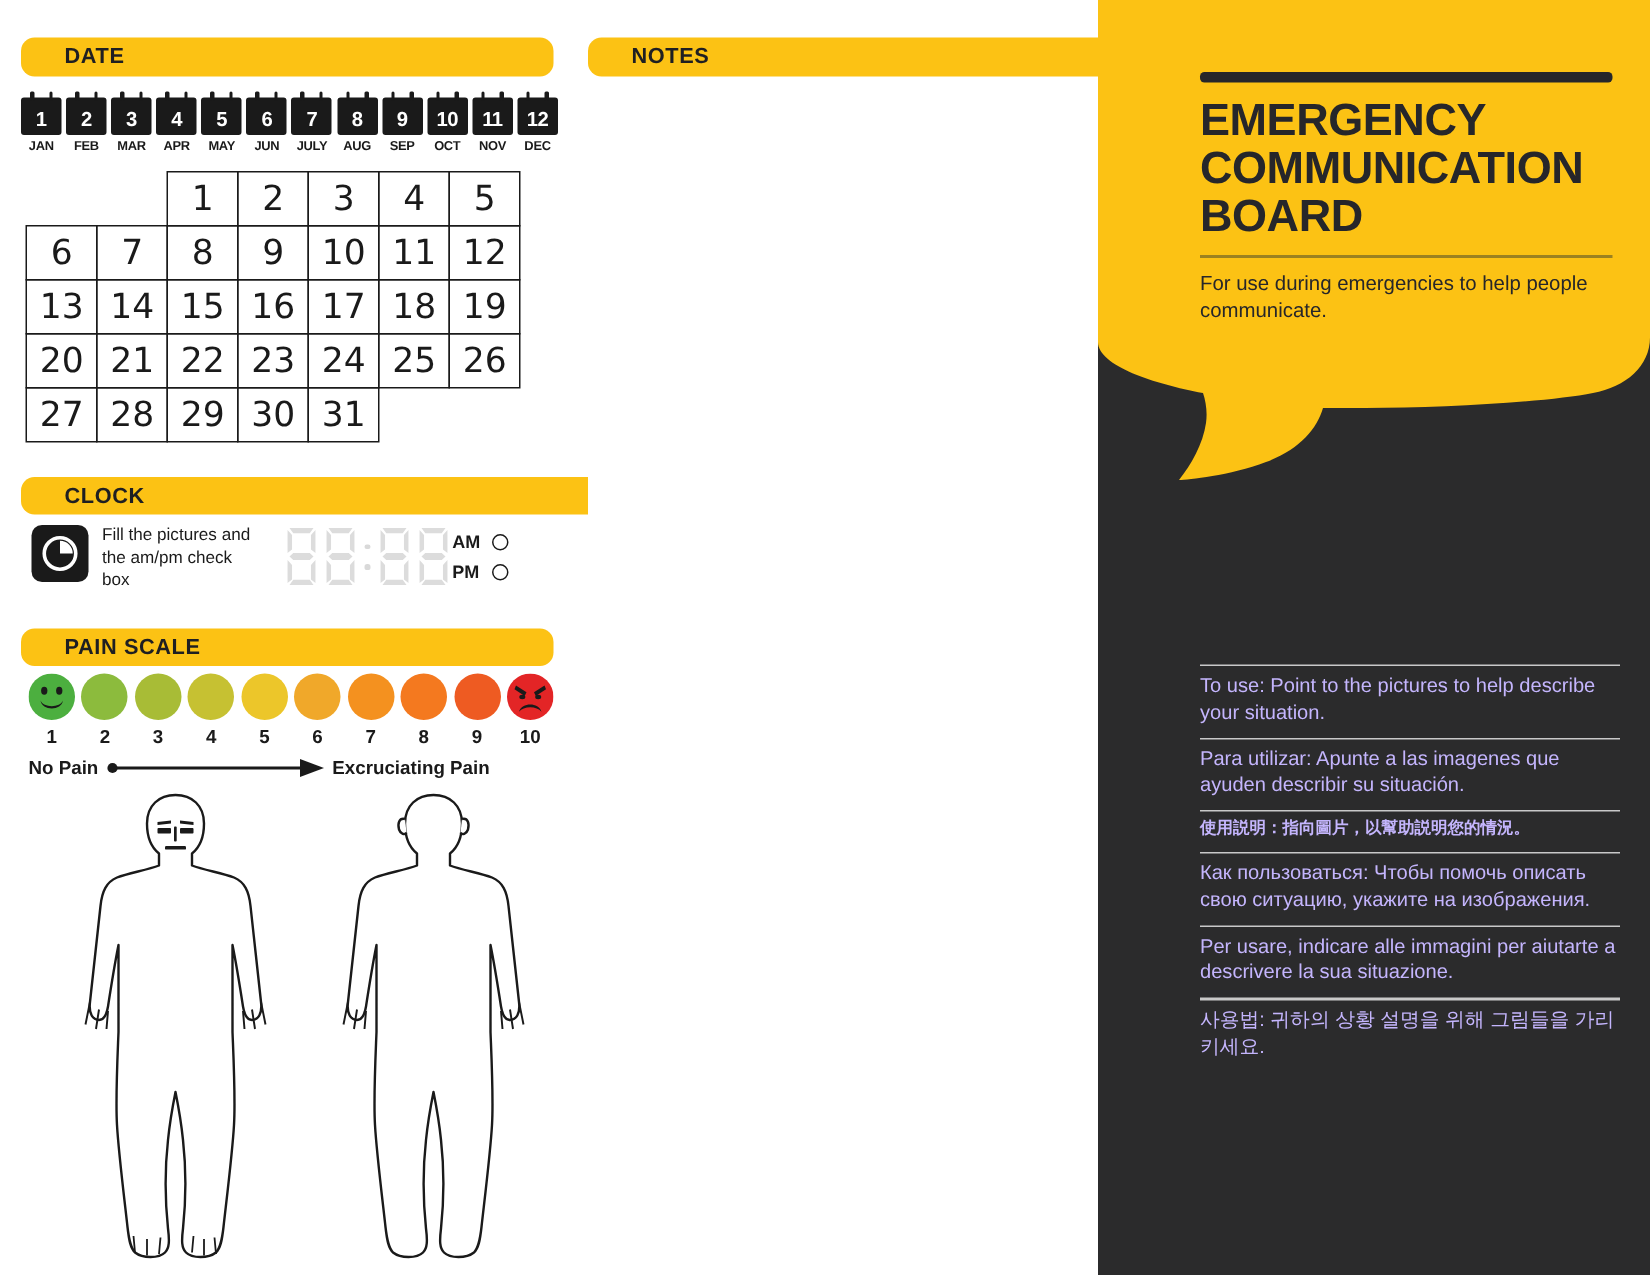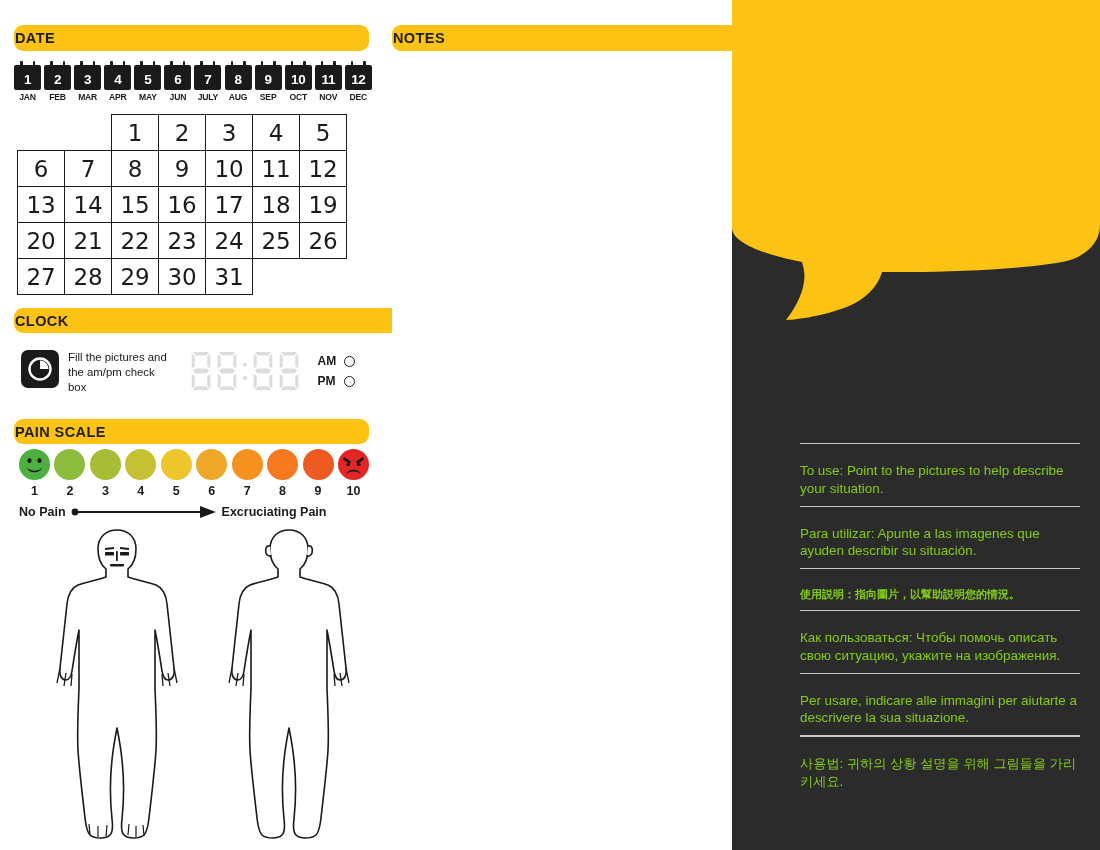--- a/index.html
+++ b/index.html
@@ -16,21 +16,21 @@
     background: #ffffff;
   }
 
   
   .pill {
     position: absolute;
     background: #fcc214;
     border-radius: 9px;
     display: flex;
     align-items: center;
-    padding-left: 1px;
+    padding-left: 29px;
   }
   .pill-label {
     font-weight: bold;
     font-size: 14.5px;
     letter-spacing: .4px;
     color: #1f1f22;
   }
 
   
   #date-pill { left: 14px; top: 25px; width: 355px; height: 26px; }
@@ -89,21 +89,21 @@
     margin: -0.8px 0 0 -0.8px;
     display: flex; align-items: center; justify-content: center;
     font-size: 23px;
     color: #1a1a1a;
     font-family: "DejaVu Sans", sans-serif;
     font-weight: 400;
   }
   .day.blank { border: none; }
 
   
-  #clock-pill { left: 14px; top: 308px; width: 424px; height: 25px; }
+  #clock-pill { left: 14px; top: 318px; width: 424px; height: 25px; }
 
   #clock-row {
     position: absolute; left: 21px; top: 350px;
     width: 350px; height: 50px;
     display: flex; align-items: flex-start;
   }
   .clock-icon {
     width: 38px; height: 38px;
     background: #1a1a1a;
     border-radius: 7px;
@@ -127,21 +127,21 @@
     height: 40px; margin: 0 3px;
   }
   .segcolon i {
     width: 3.5px; height: 3.5px;
     background: #d9d9d9;
     border-radius: 50%;
     display: block;
     margin: 5px 0;
   }
   .ampm {
-    margin-left: 16px;
+    margin-left: 0;
     display: flex; flex-direction: column; justify-content: center;
     height: 42px;
   }
   .ampm-row {
     display: flex; align-items: center;
     height: 20px;
   }
   .ampm-label {
     font-size: 12px; font-weight: bold; color: #1a1a1a;
     width: 24px;
@@ -239,22 +239,22 @@
     line-height: 1.34;
     color: #26262a;
   }
 
   #instructions {
     position: absolute; left: 68px; top: 443px;
     width: 280px;
   }
   .instr-item {
     border-top: 1.6px solid #c9c9c9;
-    padding: 18px 0 8px 0;
-    color: #84cc16;
+    padding: 4px 0 8px 0;
+    color: #c4b5fd;
     font-size: 13.4px;
     line-height: 1.33;
   }
   .instr-item.last { border-bottom: 1.6px solid #c9c9c9; }
   .instr-item.cjk { font-size: 11px; font-weight: bold; }
   .instr-item.kr { font-size: 13.2px; }
 </style>
 </head>
 <body>
 
@@ -630,20 +630,26 @@
       <path d="M0,0 L368,0 L368,225 C368,244 352,258 330,262
                C300,268 230,272 178,272
                L150,272
                C146,286 134,300 112,308
                C88,317 60,320 54,320
                C62,310 70,296 72,282
                C73,275 72,268 70,262
                C38,256 0,244 0,228 Z" fill="#fcc214"></path>
     </svg>
 
+    <div id="title-block">
+      <div class="title-rule-top"></div>
+      <div id="board-title">EMERGENCY COMMUNICATION BOARD</div>
+      <div class="title-rule-bottom"></div>
+      <div id="board-subtitle">For use during emergencies to help people communicate.</div>
+    </div>
 
     <div id="instructions">
         <div class="instr-item">To use: Point to the pictures to help describe your situation.</div>
         <div class="instr-item">Para utilizar: Apunte a las imagenes que ayuden describir su situación.</div>
         <div class="instr-item cjk">使用説明：指向圖片，以幫助説明您的情況。</div>
         <div class="instr-item">Как пользоваться: Чтобы помочь описать свою ситуацию, укажите на изображения.</div>
         <div class="instr-item last">Per usare, indicare alle immagini per aiutarte a descrivere la sua situazione.</div>
         <div class="instr-item kr">사용법: 귀하의 상황 설명을 위해 그림들을 가리키세요.</div>
       </div>
   </div>

